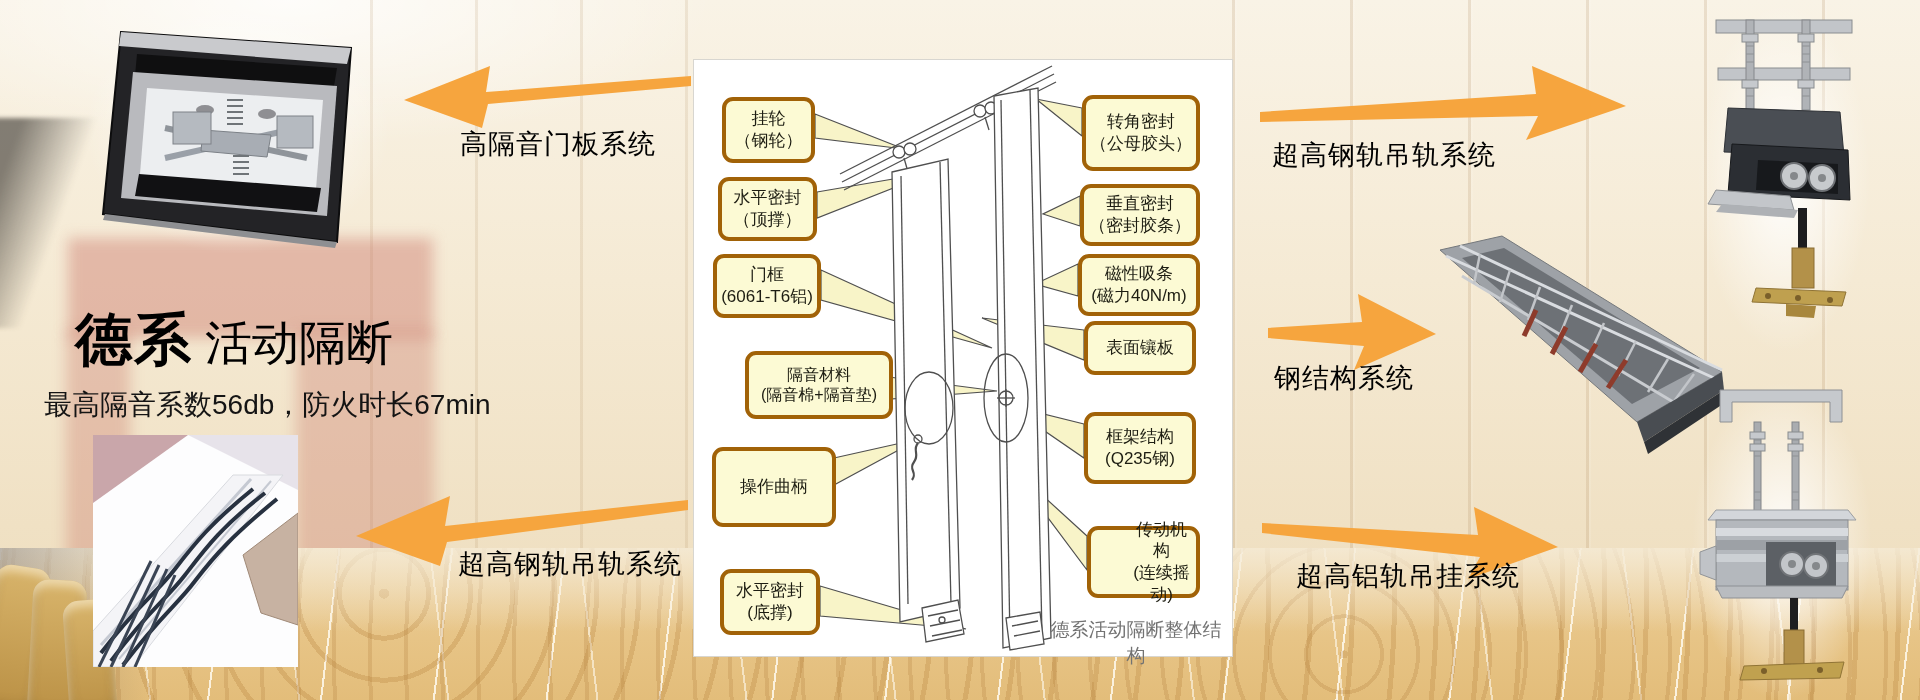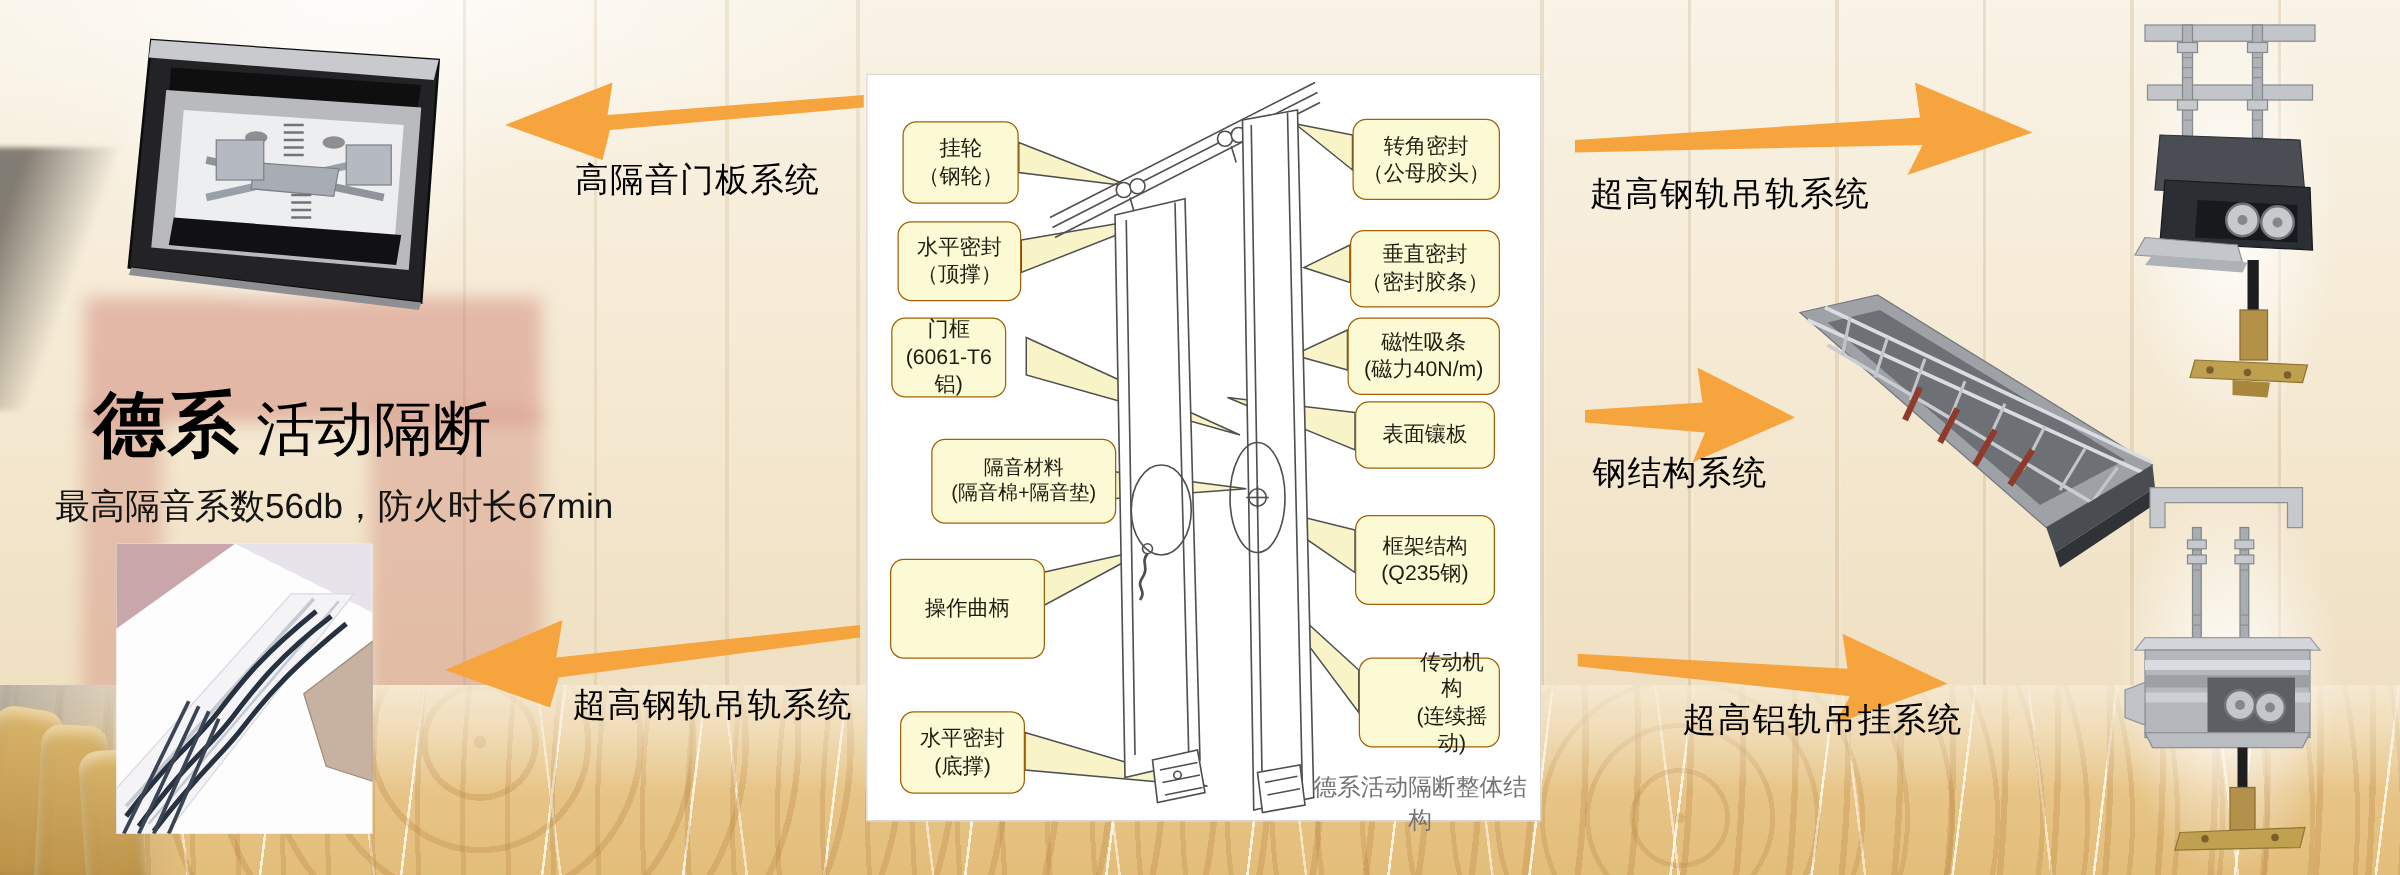--- a/index.html
+++ b/index.html
@@ -37,31 +37,31 @@
   
   .title{left:75px;top:302px;color:#000;white-space:nowrap;}
   .title .b{font-size:57px;font-weight:800;letter-spacing:2px;}
   .title .l{font-size:47px;font-weight:500;margin-left:12px;}
   .subtitle{left:44px;top:386px;font-size:28px;color:#141414;white-space:nowrap;}
   .syslabel{font-size:27px;font-weight:400;color:#000;letter-spacing:1px;white-space:nowrap;z-index:2;}
 
   
   .diagram{left:693px;top:59px;width:538px;height:596px;background:#ffffff;border:1px solid #d8d6d0;z-index:2;}
   .diagram svg.layer{position:absolute;left:0;top:0;z-index:1;}
-  .co{position:absolute;background:#FCFAD4;border:1px solid #a16207;border-radius:11px;
+  .co{position:absolute;background:#FCFAD4;border:4px solid #a16207;border-radius:11px;
     display:flex;flex-direction:column;align-items:center;justify-content:center;text-align:center;
     color:#1d1d12;font-size:17px;line-height:1.28;font-weight:500;z-index:3;padding:2px 4px;box-sizing:border-box;}
   .co span:empty{display:none;}
   .co-l1{left:28px;top:37px;width:93px;height:66px;}
   .co-l2{left:24px;top:117px;width:99px;height:64px;}
-  .co-l3{left:19px;top:194px;width:92px;height:64px;}
+  .co-l3{left:19px;top:194px;width:108px;height:64px;}
   .co-l4{left:8px;top:291px;width:148px;height:68px;font-size:16px;margin-left:43px;}
   .co-l5{left:18px;top:387px;width:124px;height:80px;font-family:Liberation Serif, serif;}
   .co-l6{left:26px;top:509px;width:100px;height:66px;}
-  .co-r1{left:388px;top:35px;width:118px;height:65px;}
+  .co-r1{left:388px;top:35px;width:118px;height:76px;}
   .co-r2{left:386px;top:124px;width:120px;height:62px;}
   .co-r3{left:384px;top:194px;width:122px;height:62px;}
   .co-r4{left:390px;top:261px;width:112px;height:54px;}
   .co-r5{left:390px;top:352px;width:112px;height:72px;}
   .co-r6{left:393px;top:466px;width:113px;height:72px;padding-left:40px;}
   .caption{position:absolute;left:348px;top:557px;width:188px;text-align:center;
     font-size:19px;color:#737373;z-index:3;}
 
   .arrow{z-index:2;}
   .photo{z-index:2;}
@@ -153,21 +153,21 @@
   <div class="abs syslabel" style="left:1272px;top:137px;">超高钢轨吊轨系统</div>
 
   <svg class="abs arrow" style="left:1268px;top:292px;" width="172" height="80" viewBox="0 0 172 80">
     <polygon points="168,42 90,2 94,30 0,36 0,46 96,54 86,78" fill="#F6A53E"></polygon>
   </svg>
   <div class="abs syslabel" style="left:1274px;top:360px;">钢结构系统</div>
 
   <svg class="abs arrow" style="left:1262px;top:505px;" width="300" height="75" viewBox="0 0 300 75">
     <polygon points="296,42 212,2 216,30 0,18 0,28 218,52 206,74" fill="#F6A53E"></polygon>
   </svg>
-  <div class="abs syslabel" style="left:1346px;top:558px;">超高铝轨吊挂系统</div>
+  <div class="abs syslabel" style="left:1296px;top:558px;">超高铝轨吊挂系统</div>
 
   <div class="abs photo glow" style="left:1698px;top:4px;width:172px;height:348px;">
     <svg width="172" height="348" viewBox="0 0 172 348">
       <rect x="18" y="16" width="136" height="13" fill="#c2c5c9" stroke="#8a8d90"></rect>
       <rect x="20" y="64" width="132" height="12" fill="#c2c5c9" stroke="#8a8d90"></rect>
       <g fill="#b0b3b7" stroke="#85888c">
         <rect x="48" y="16" width="8" height="90"></rect>
           <rect x="104" y="16" width="8" height="90"></rect>
       </g>
       <g stroke="#8e9194" stroke-width="1">

